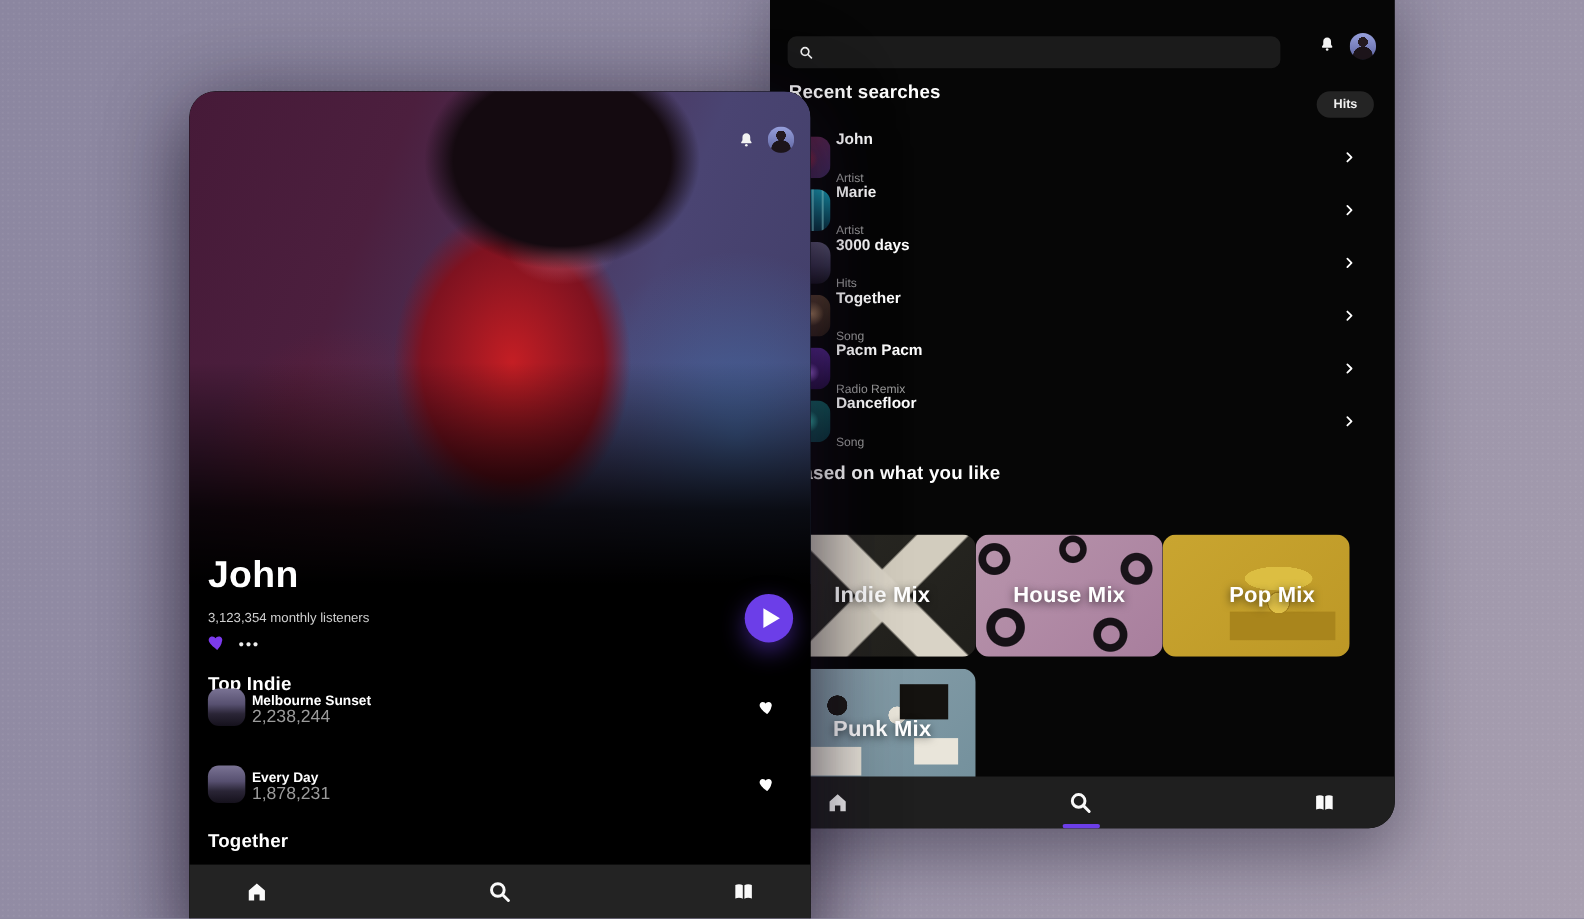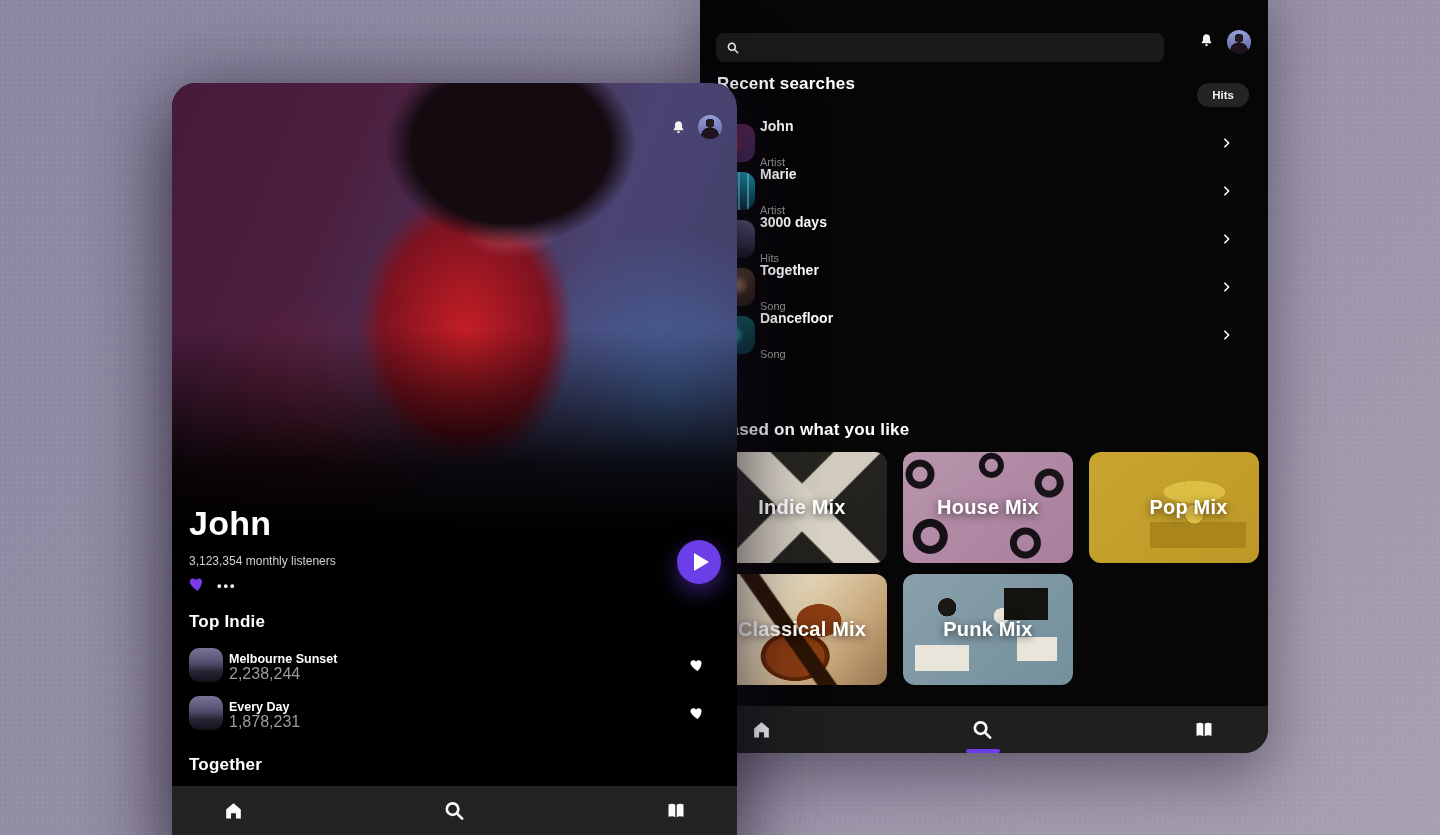--- a/index.html
+++ b/index.html
@@ -34,22 +34,22 @@
   .rtext .s { color:#9b9b9b; font-size:11px; line-height:14px;margin-top:20px; }
   .chev { position:absolute; right:18px; top:50%; transform:translateY(-50%); color:#fff; }
   
   .th-john { background:radial-gradient(circle 14px at 40% 55%, #a0243a 0%, rgba(120,20,45,0) 80%), linear-gradient(135deg,#6b2142,#3c2a5e); }
   .th-marie { background:linear-gradient(90deg, rgba(160,255,255,.55) 2px, transparent 2px) 12px 0/9px 100%, linear-gradient(180deg,#18aac2,#063241); }
   .th-3000 { background:linear-gradient(180deg,#5d5876 0%, #3a3550 55%, #17141f 100%); }
   .th-together { background:radial-gradient(circle 13px at 55% 45%, #b08860 0%, rgba(120,80,50,0) 85%), linear-gradient(135deg,#6e5038,#241812); }
   .th-pacm { background:radial-gradient(circle 10px at 50% 60%, #a86ae8 0%, rgba(120,60,200,0) 90%), linear-gradient(160deg,#5d2d9e,#220d3c); }
   .th-dance { background:radial-gradient(circle 12px at 45% 50%, #3ed2c4 0%, rgba(30,150,140,0) 85%), linear-gradient(135deg,#167a77,#0b2f38); }
   
-  .mix-grid { position:absolute; left:17px; top:478px; width:534px; display:grid;
-    grid-template-columns:170px 170px 170px; grid-auto-rows:111px; gap:11px 16px; }
+  .mix-grid { position:absolute; left:17px; top:512px; width:534px; display:grid;
+    grid-template-columns:170px 170px 170px; grid-auto-rows:111px; gap:11px 0; }
   .mix-card { position:relative; border-radius:12px; overflow:hidden; display:flex; align-items:center; justify-content:center; }
   .mix-card span { color:#fff; font-size:20px; font-weight:700; text-shadow:0 2px 8px rgba(0,0,0,.65); letter-spacing:.2px; }
   .mx-indie { background:
       linear-gradient(45deg, transparent 41%, #d9d3c6 42% 58%, transparent 59%),
       linear-gradient(-45deg, transparent 41%, #d2ccbe 42% 58%, transparent 59%),
       linear-gradient(135deg,#2b2a25,#201f1b); }
   .mx-house { background:
       radial-gradient(circle at 16% 76%, transparent 9px, #161116 10px 17px, transparent 18px),
       radial-gradient(circle at 10% 20%, transparent 7px, #161116 8px 14px, transparent 15px),
       radial-gradient(circle at 52% 12%, transparent 6px, #161116 7px 12px, transparent 13px),
@@ -184,20 +184,32 @@
             <div class="t">Together</div>
             <div class="s">Song</div>
           </div>
         <span class="chev icon">
             <svg width="13" height="13" viewBox="0 0 24 24" fill="none" stroke="currentColor" stroke-width="3" stroke-linecap="round" stroke-linejoin="round">
               <polyline points="9 5 16 12 9 19"></polyline>
             </svg>
           </span>
       </div>
       <div class="rrow">
+        <div class="thumb th-pacm"></div>
+        <div class="rtext">
+            <div class="t">Pacm Pacm</div>
+            <div class="s">Radio Remix</div>
+          </div>
+        <span class="chev icon">
+            <svg width="13" height="13" viewBox="0 0 24 24" fill="none" stroke="currentColor" stroke-width="3" stroke-linecap="round" stroke-linejoin="round">
+              <polyline points="9 5 16 12 9 19"></polyline>
+            </svg>
+          </span>
+      </div>
+      <div class="rrow">
         <div class="thumb th-dance"></div>
         <div class="rtext">
             <div class="t">Dancefloor</div>
             <div class="s">Song</div>
           </div>
         <span class="chev icon">
             <svg width="13" height="13" viewBox="0 0 24 24" fill="none" stroke="currentColor" stroke-width="3" stroke-linecap="round" stroke-linejoin="round">
               <polyline points="9 5 16 12 9 19"></polyline>
             </svg>
           </span>
@@ -208,23 +220,20 @@
 
     <div class="mix-grid">
       <div class="mix-card mx-indie">
           <span>Indie Mix</span>
         </div>
       <div class="mix-card mx-house">
           <span>House Mix</span>
         </div>
       <div class="mix-card mx-pop">
           <span>Pop Mix</span>
-        </div>
-      <div class="mix-card mx-classical">
-          <span>Classical Mix</span>
         </div>
       <div class="mix-card mx-punk">
           <span>Punk Mix</span>
         </div>
     </div>
 
     <div class="nav">
       <span class="icon pos-home">
           <svg width="21" height="21" viewBox="0 0 24 24" fill="currentColor">
             <path d="M12 3 3.6 10.4V20.6h5.6v-6h5.6v6h5.6V10.4Z"></path>
@@ -267,21 +276,21 @@
         </svg>
     </span>
     <div class="ellipsis">•••</div>
 
     <button class="play-btn">
         <span class="play-tri"></span>
       </button>
 
     <div class="section-title" style="left:17px; top:529px;">Top Indie</div>
 
-    <div class="srow" style="top:565px;">
+    <div class="srow" style="top:543px;">
       <div class="sthumb"></div>
       <div>
           <div class="t">Melbourne Sunset</div>
           <div class="s">2,238,244</div>
         </div>
       <span class="icon">
           <svg width="17" height="17" viewBox="0 0 24 24" fill="currentColor">
             <path d="M12 20s-7-4.6-9.2-9C1.2 7.6 3 4.5 6.2 4.5c2 0 3.2 1 3.8 2.1.6-1.1 1.8-2.1 3.8-2.1 3.2 0 5 3.1 3.4 6.5C16.9 15.4 12 20 12 20Z"></path>
           </svg>
         </span>

